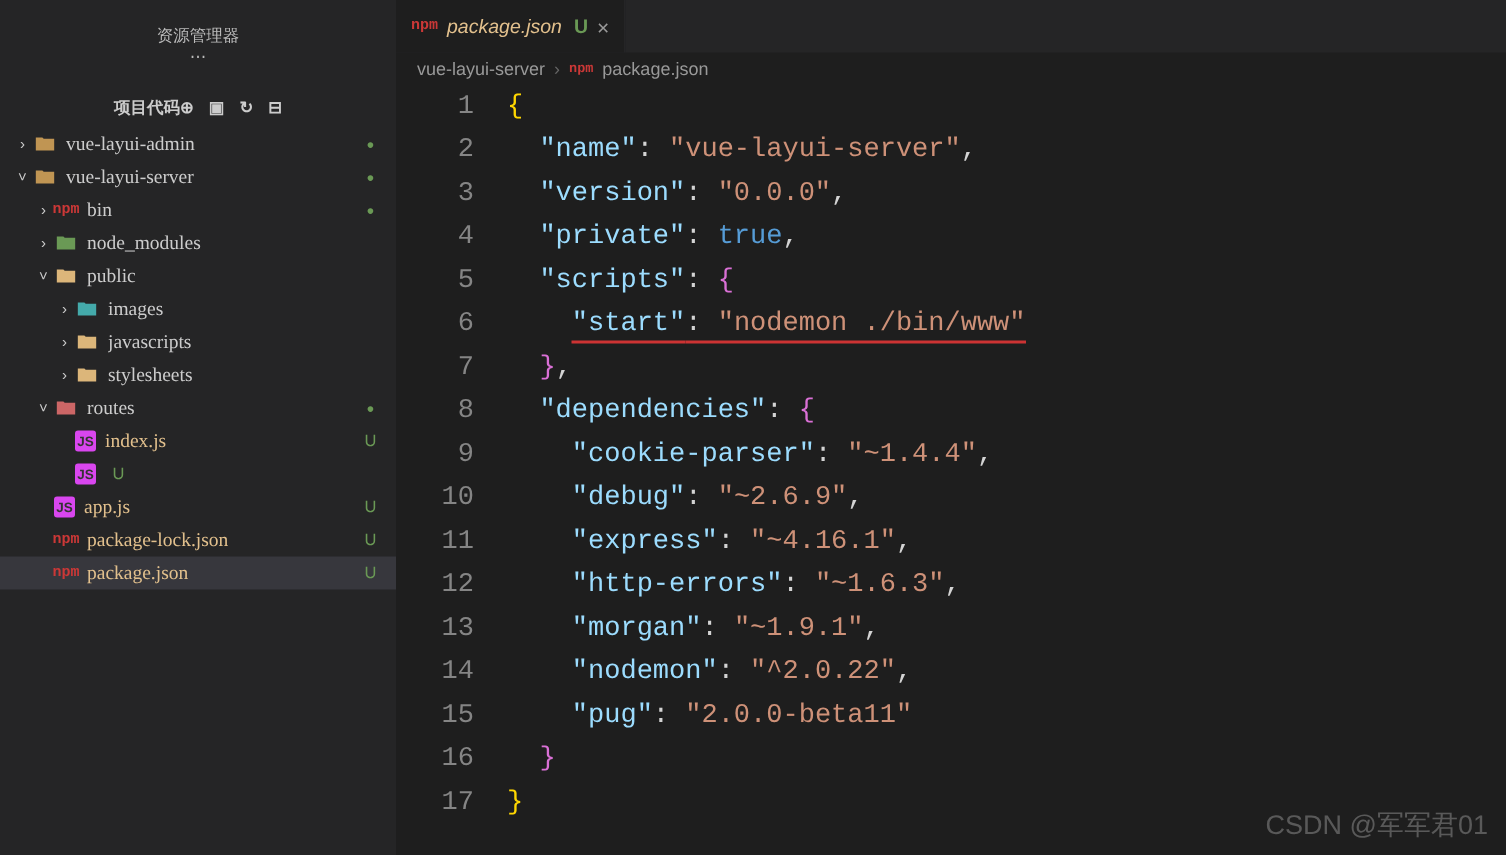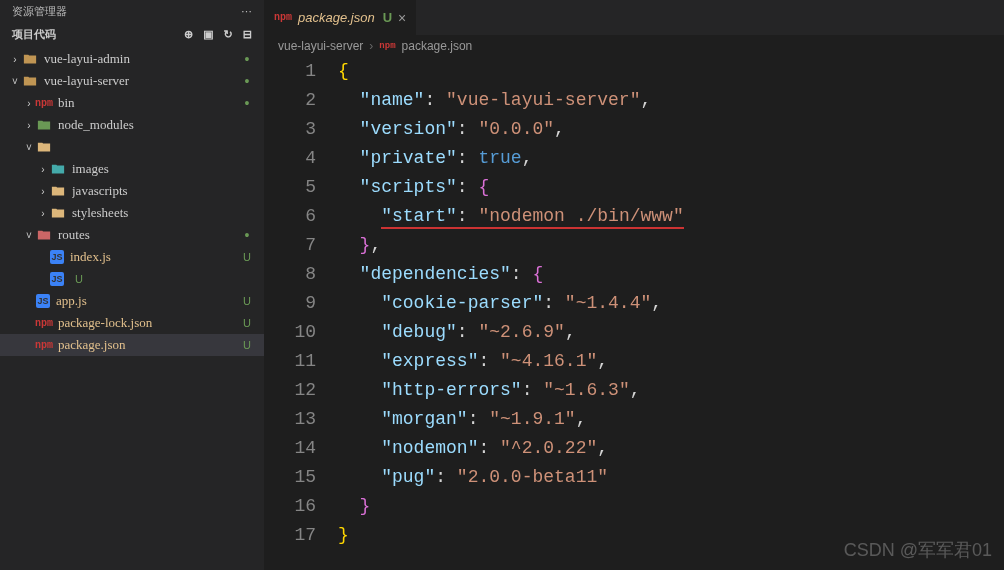--- a/index.html
+++ b/index.html
@@ -4,40 +4,40 @@
 <style>
 * { margin:0; padding:0; box-sizing:border-box; }
 body {
   width:1004px; height:570px;
   background:#1e1e1e;
   font-family:"Segoe UI","Microsoft YaHei",sans-serif;
   font-size:13px; color:#ccc;
   display:flex; overflow:hidden;
 }
 .sidebar { width:264px; background:#252526; display:flex; flex-direction:column; }
-.sb-title { padding:4px 12px; font-size:11px; color:#bbb; display:flex; justify-content:space-between; align-items:center; }
-.sb-header { padding:4px 12px; font-size:11px; font-weight:bold; color:#ccc; display:flex; justify-content:space-between; align-items:center; }
+.sb-title { padding:16px 12px; font-size:11px; color:#bbb; display:flex; justify-content:space-between; align-items:center;flex-direction:column; }
+.sb-header { padding:4px 12px; font-size:11px; font-weight:bold; color:#ccc; display:flex; justify-content:center; align-items:center; }
 .sb-icons { display:flex; gap:10px; color:#ccc; }
 .sb-icons span { cursor:pointer; }
 .tree { flex:1; overflow:auto; padding-top:2px; }
 .node { display:flex; align-items:center; height:22px; padding-right:8px; cursor:pointer; color:#ccc; }
 .node.selected { background:#37373d; }
 .twist { width:14px; display:inline-flex; justify-content:center; font-size:10px; color:#ccc; }
 .node .label { flex:1; white-space:nowrap; overflow:hidden; text-overflow:ellipsis;font-family:Liberation Serif, serif; }
 .node .badge { width:18px; text-align:center; color:#6a9955; font-size:11px; }
 .node .dot { color:#6a9955; font-size:14px; line-height:1; }
 .ico { width:16px; display:inline-flex; justify-content:center; margin-right:6px; font-size:12px; }
 .ico-folder { color:#c09553; }
 .ico-folder-open { color:#c09553; }
 .ico-folder-teal { color:#4aa; }
 .ico-folder-yellow { color:#dcb67a; }
 .ico-folder-red { color:#cc6666; }
 .ico-folder-green { color:#6a9955; }
 .ico-npm { color:#cb3837; font-size:10px; font-weight:bold;font-family:Liberation Mono, monospace; }
-.ico-js { background:#3b82f6; color:#333; font-size:9px; font-weight:bold; width:14px; height:14px; display:inline-flex; align-items:center; justify-content:center; border-radius:2px; margin-right:6px; }
+.ico-js { background:#d946ef; color:#333; font-size:9px; font-weight:bold; width:14px; height:14px; display:inline-flex; align-items:center; justify-content:center; border-radius:2px; margin-right:6px; }
 .main { flex:1; display:flex; flex-direction:column; background:#1e1e1e; }
 .tabs { display:flex; background:#252526; height:35px; }
 .tab { display:flex; align-items:center; padding:0 10px; background:#1e1e1e; border-right:1px solid #252526; gap:6px; font-size:13px; cursor:pointer; }
 .tab .close { color:#999; font-size:14px; }
 .tab .umark { color:#6a9955; margin-left:2px; font-weight:bold; }
 .crumbs { display:flex; align-items:center; gap:6px; padding:4px 14px; font-size:12px; color:#999; height:22px; }
 .crumbs .sep { color:#666; }
 .editor { flex:1; display:flex; font-family:Consolas,"Courier New",monospace; font-size:18px; line-height:29px; overflow:hidden; }
 .gutter { width:70px; text-align:right; padding-right:18px; color:#858585; user-select:none; }
 .gutter div { height:29px; }
@@ -106,20 +106,21 @@
         <span class="label">node_modules</span>
         <span class="badge"></span>
       </div>
       <div class="node" style="padding-left: 22px;">
         <span class="twist">˅</span>
         <span class="ico ico-folder-yellow" style="font-size: 12px;">
           <svg width="14" height="14" viewBox="0 0 16 16">
             <path fill="currentColor" d="M1 3h5l1 1h8v9H1z"></path>
           </svg>
         </span>
+        <span class="label">public</span>
         <span class="badge"></span>
       </div>
       <div class="node" style="padding-left: 36px;">
         <span class="twist">›</span>
         <span class="ico ico-folder-teal" style="font-size: 12px;">
           <svg width="14" height="14" viewBox="0 0 16 16">
             <path fill="currentColor" d="M1 3h5l1 1h8v9H1z"></path>
           </svg>
         </span>
         <span class="label">images</span>

